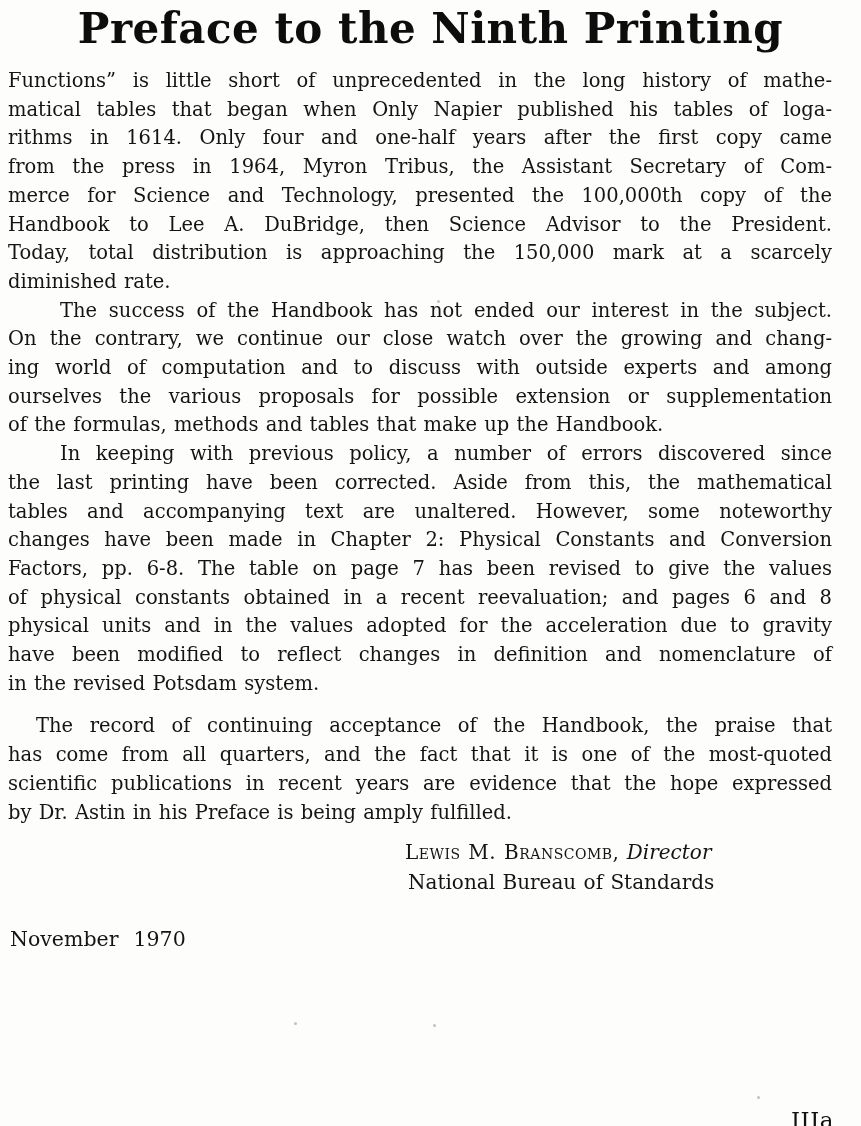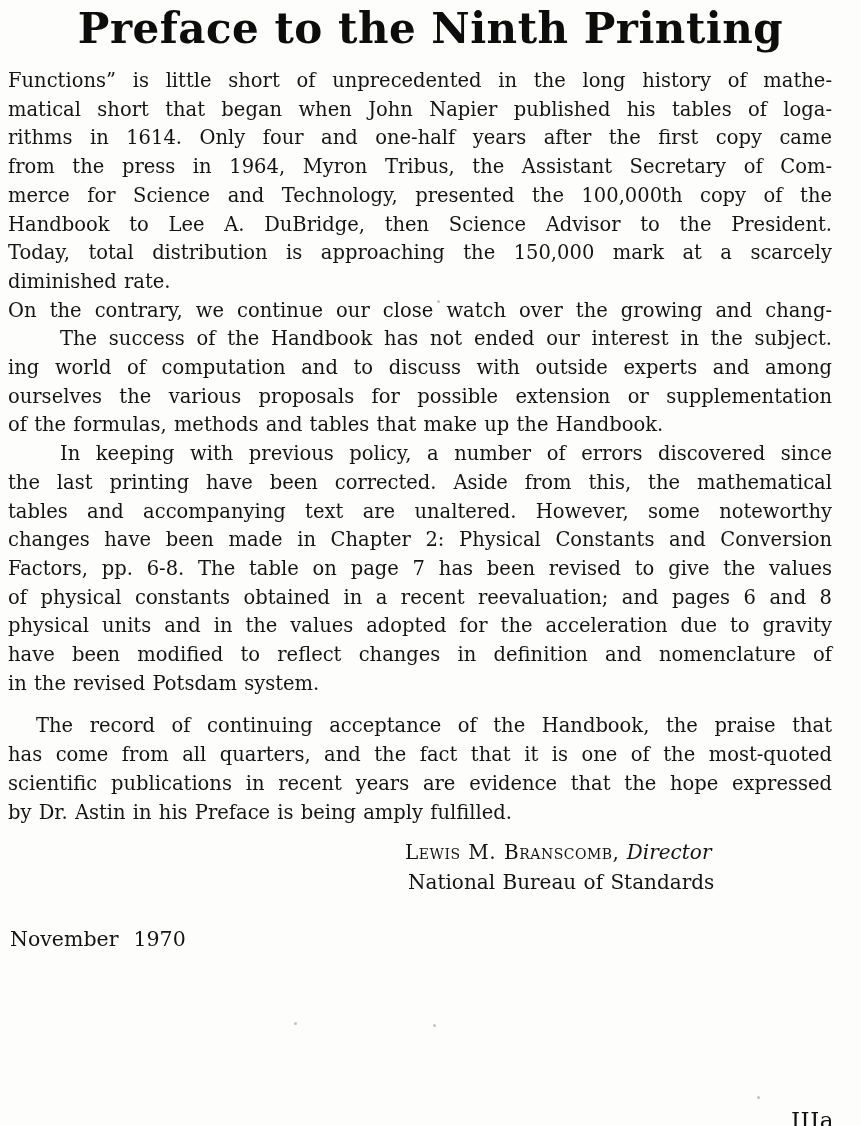--- a/index.html
+++ b/index.html
@@ -91,31 +91,31 @@
 <body>
 
 <div id="page">
 
   <h1 class="title">Preface to the Ninth Printing</h1>
 
   <div class="body-text">
 
     <div class="para">
         <div class="line">Functions” is little short of unprecedented in the long history of mathe-</div>
-        <div class="line">matical short that began when John Napier published his tables of loga-</div>
+        <div class="line">matical tables that began when Only Napier published his tables of loga-</div>
         <div class="line">rithms in 1614. Only four and one-half years after the first copy came</div>
         <div class="line">from the press in 1964, Myron Tribus, the Assistant Secretary of Com-</div>
         <div class="line">merce for Science and Technology, presented the 100,000th copy of the</div>
         <div class="line">Handbook to Lee A. DuBridge, then Science Advisor to the President.</div>
         <div class="line">Today, total distribution is approaching the 150,000 mark at a scarcely</div>
         <div class="line last">diminished rate.</div>
       </div>
       <div class="para">
+        <div class="line ind-l">The success of the Handbook has not ended our interest in the subject.</div>
         <div class="line">On the contrary, we continue our close watch over the growing and chang-</div>
-        <div class="line ind-l">The success of the Handbook has not ended our interest in the subject.</div>
         <div class="line">ing world of computation and to discuss with outside experts and among</div>
         <div class="line">ourselves the various proposals for possible extension or supplementation</div>
         <div class="line last">of the formulas, methods and tables that make up the Handbook.</div>
       </div>
       <div class="para">
         <div class="line ind-l">In keeping with previous policy, a number of errors discovered since</div>
         <div class="line">the last printing have been corrected. Aside from this, the mathematical</div>
         <div class="line">tables and accompanying text are unaltered. However, some noteworthy</div>
         <div class="line">changes have been made in Chapter 2: Physical Constants and Conversion</div>
         <div class="line">Factors, pp. 6-8. The table on page 7 has been revised to give the values</div>

